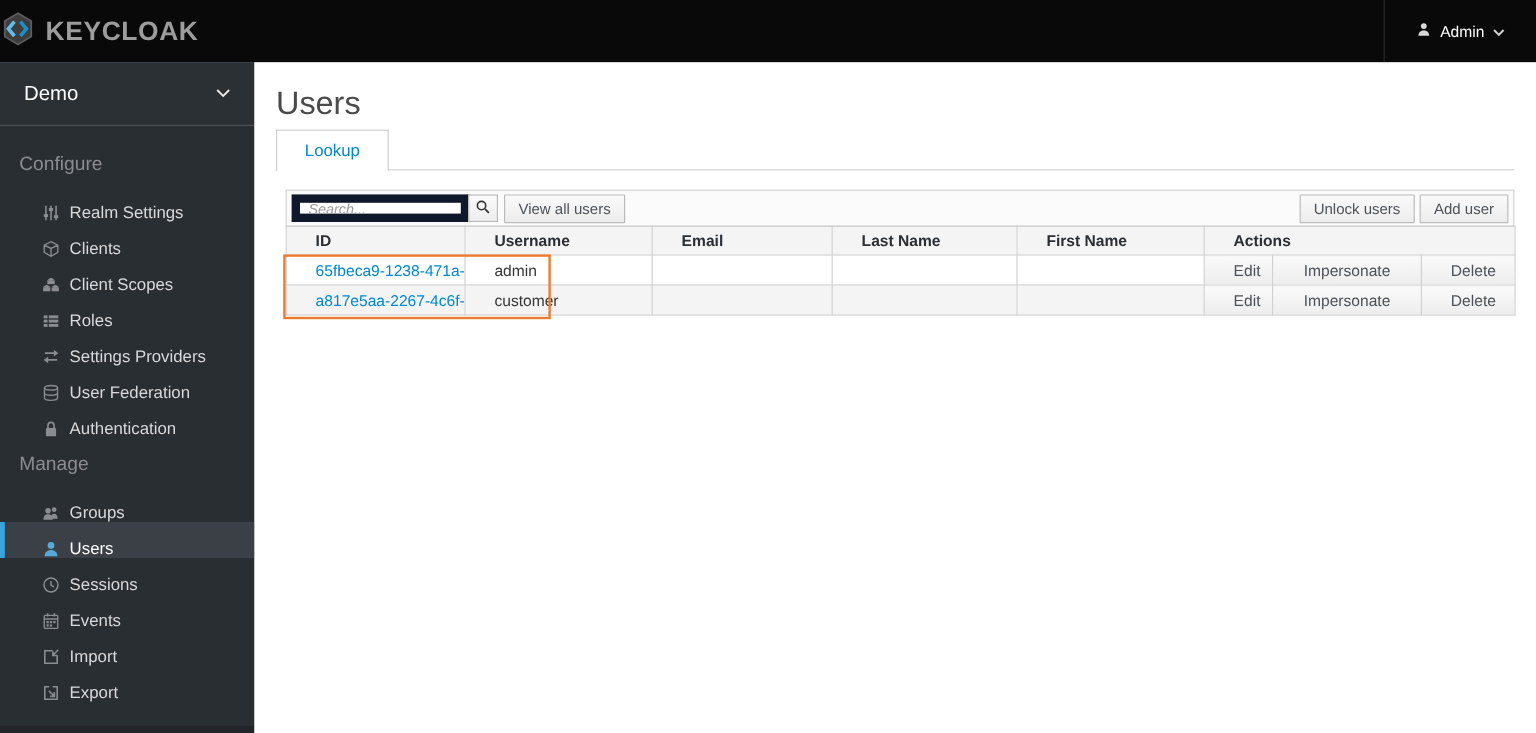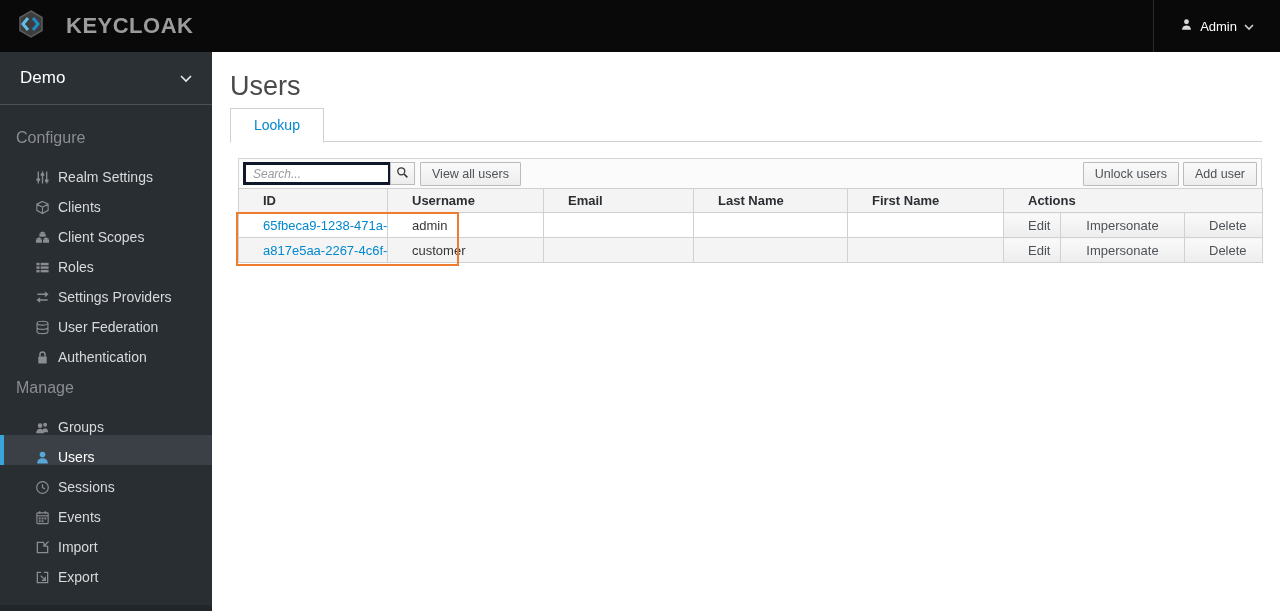--- a/index.html
+++ b/index.html
@@ -3,21 +3,21 @@
 <meta charset="utf-8">
 <style>
   * { margin:0; padding:0; box-sizing:border-box; }
   html,body { width:1280px; height:611px; overflow:hidden; background:#fff;
     font-family:"Liberation Sans", sans-serif; }
   .page { position:relative; width:1280px; height:611px; }
 
   
   .navbar { position:absolute; top:0; left:0; width:1280px; height:52px;
     background:#090909; display:flex; align-items:center; justify-content:space-between; }
-  .brand { display:flex; align-items:center; gap:20px; padding-left:16px; }
+  .brand { display:flex; align-items:center; gap:8px; }
   .brand-text { font-size:22px; font-weight:bold; letter-spacing:.5px; color:#9c9c9c; }
   .nav-user { height:52px; display:flex; align-items:center; gap:7px;
     border-left:1px solid #2a2a2a; padding:0 26px; cursor:pointer; }
   .nav-user span { color:#fff; font-size:13px; }
 
   
   .sidebar { position:absolute; top:52px; left:0; width:212px; height:559px;
     background:#292e33; }
   .realm-header { height:53px; display:flex; align-items:center; justify-content:space-between;
     padding:0 20px; border-bottom:1px solid #4d5156; cursor:pointer; background:#2b3035; }
@@ -38,21 +38,21 @@
   .page-title { font-size:27px; font-weight:300; color:#4a4a4a; margin-top:17px; line-height:34px; }
   .tabs { margin-top:4px; border-bottom:1px solid #d1d1d1; height:35px; }
   .tab { display:inline-block; position:relative; top:1px; background:#fff;
     border:1px solid #d1d1d1; border-bottom:1px solid #fff; color:#0088ce;
     font-size:14px; padding:8px 23px 9px; cursor:pointer; }
 
   .table-zone { position:relative; margin-left:8px; margin-top:16px; width:1024px; }
   .toolbar { width:1024px; height:31px; border:1px solid #d4d4d4; background:#fbfbfb;
     display:flex; align-items:center; padding:0 4px; }
   .search-group { display:flex; align-items:center; }
-  .search-input { width:148px; height:23px; border:3px solid #0f172a; padding:2px 7px;
+  .search-input { width:148px; height:23px; border:7px solid #0f172a; padding:2px 7px;
     font-size:12px; color:#363636; font-family:"Liberation Sans",sans-serif; }
   .search-input::placeholder { font-style:italic; color:#9a9a9a; }
   .search-btn { width:25px; height:23px; margin-left:-1px; border:1px solid #bbb;
     background:linear-gradient(#fafafa,#ededed); display:flex; align-items:center;
     justify-content:center; cursor:pointer; }
   .btn { height:24px; border:1px solid #bbb; background:linear-gradient(#fafafa,#ededed);
     color:#4d5258; font-size:12.5px; font-weight:normal; padding:0 11px; cursor:pointer;
     font-family:"Liberation Sans",sans-serif; border-radius:1px; }
   .btn + .btn { margin-left:4px; }
   .view-all { margin-left:5px; }

